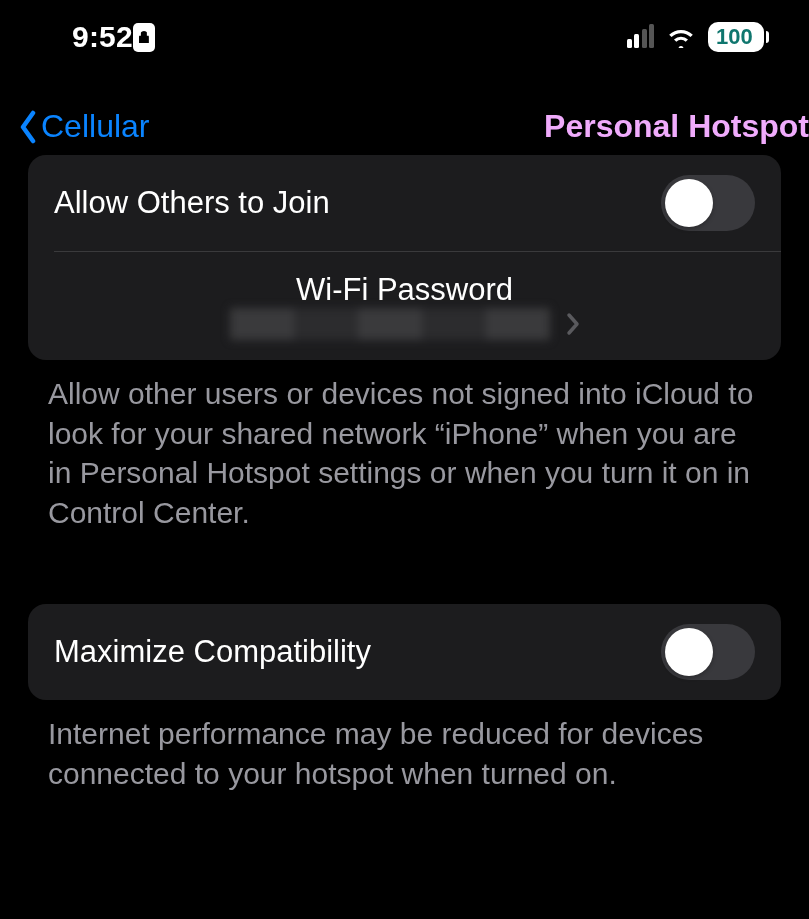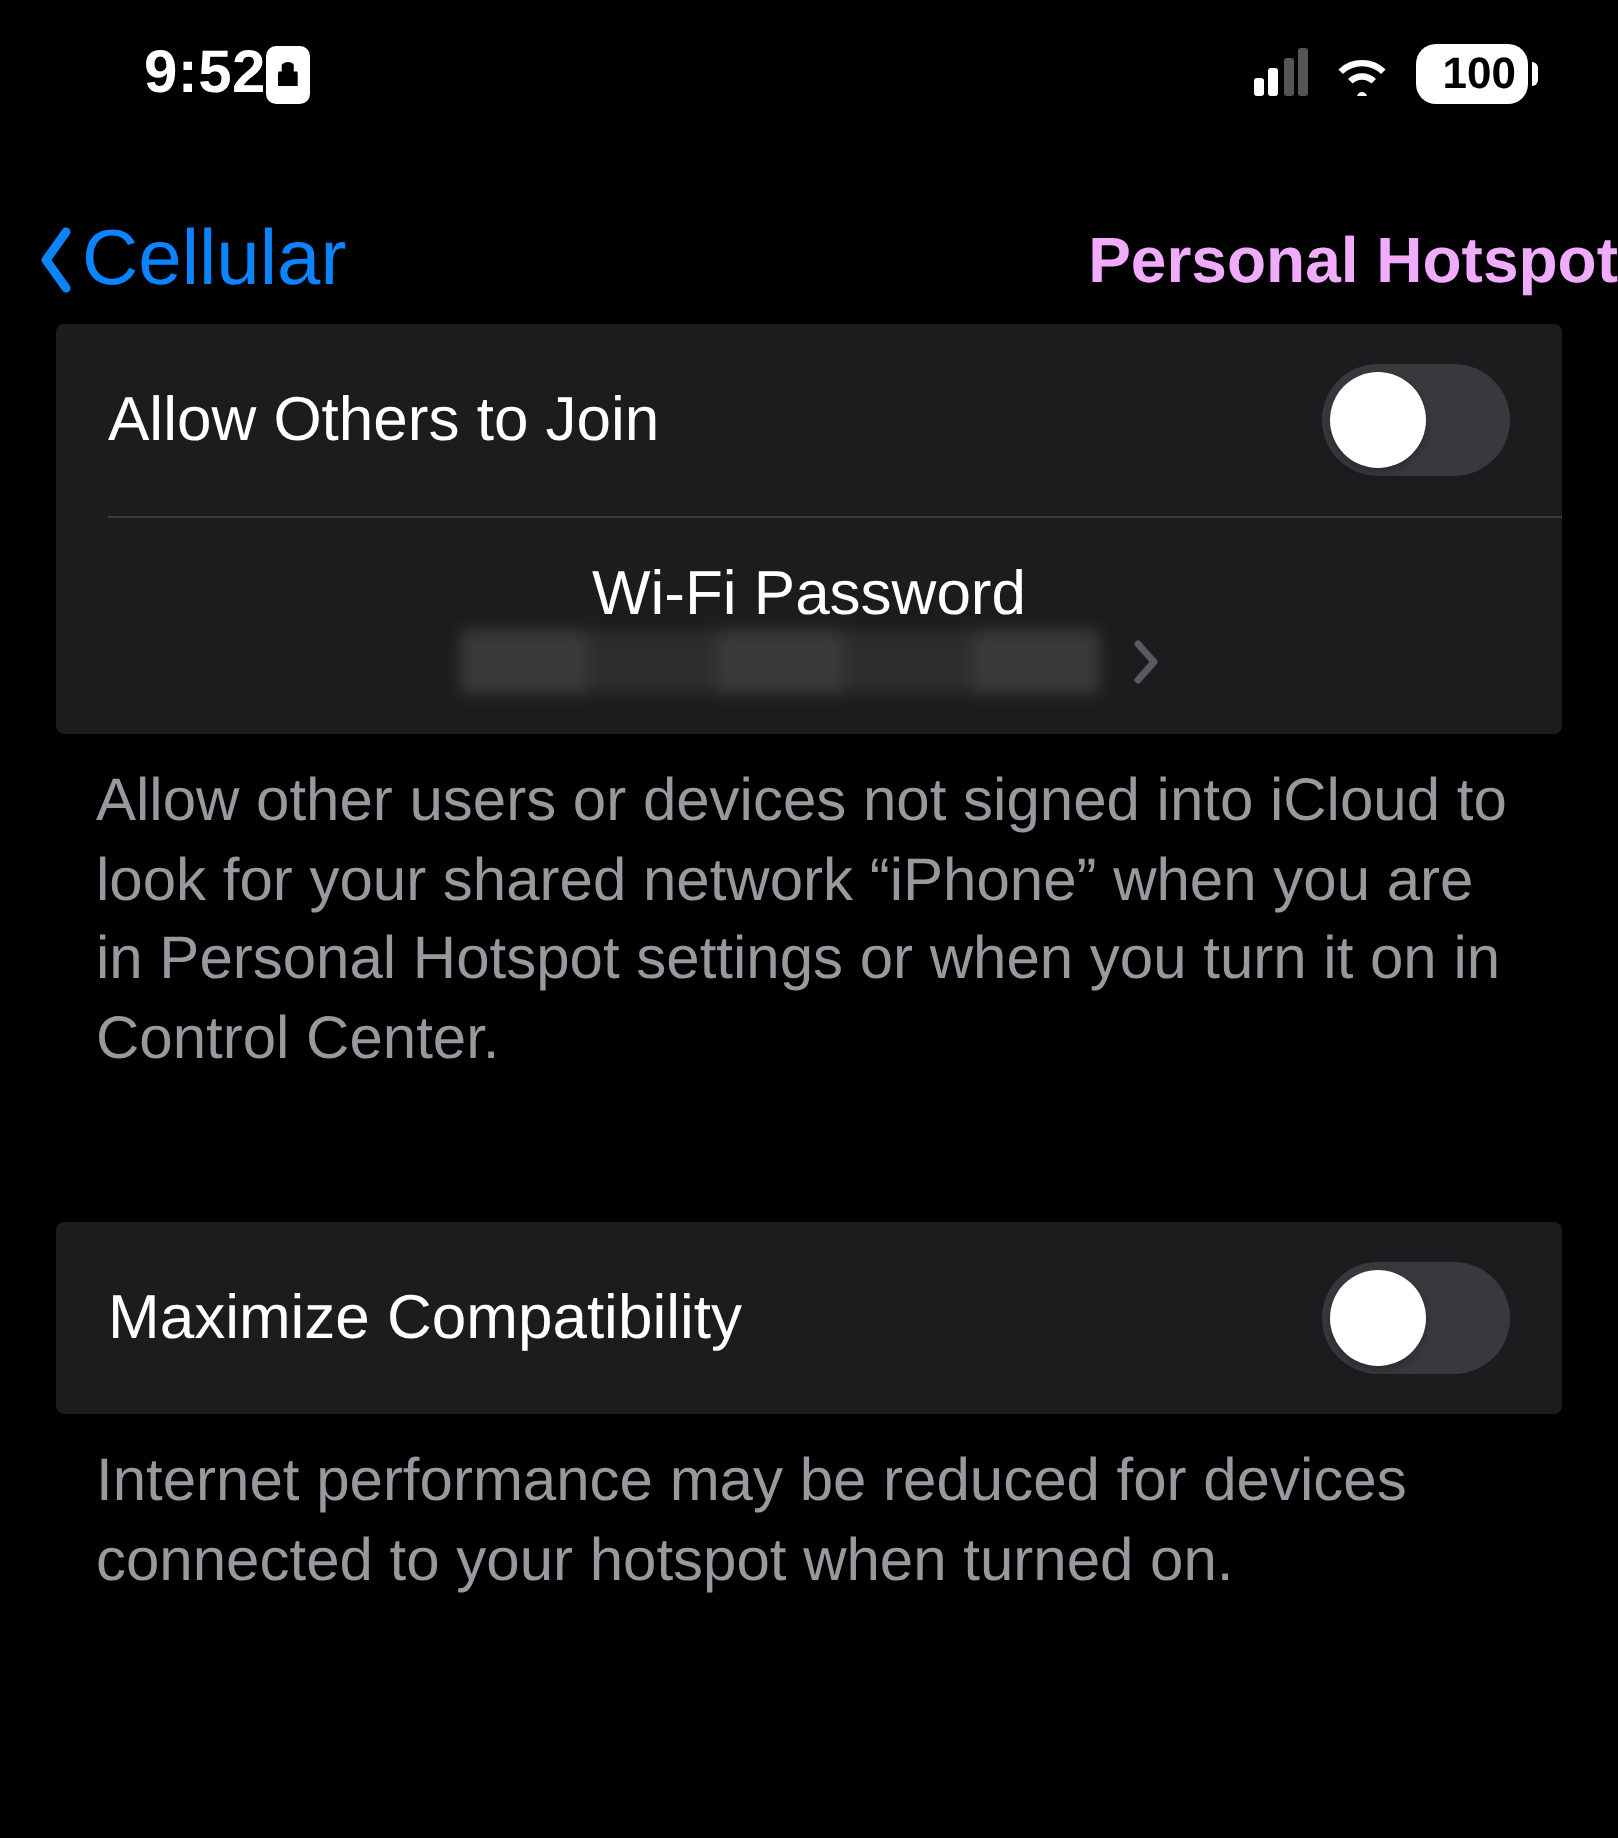--- a/index.html
+++ b/index.html
@@ -64,44 +64,44 @@
       display: flex;
       align-items: center;
       gap: 2px;
     }
     .battery-body {
       background: #fff;
       border-radius: 10px;
       padding: 2px 6px 2px 8px;
       font-size: 22px;
       font-weight: 700;
-      color: #000000;
+      color: #0f766e;
       line-height: 26px;
       min-width: 56px;
-      text-align: right;
+      text-align: left;
     }
     .battery-tip {
       width: 3px;
       height: 12px;
       background: #fff;
       border-radius: 0 3px 3px 0;
     }
 
     .nav-bar {
       display: flex;
       align-items: center;
       padding: 40px 18px 10px 18px;
       position: relative;
     }
     .back-btn {
       display: flex;
       align-items: center;
       gap: 3px;
       color: #0a84ff;
-      font-size: 39px;
+      font-size: 32px;
       font-weight: 400;
     }
     .chevron-left { width: 20px; height: 34px; }
     .nav-title {
       position: absolute;
       left: 0; right: 0;
       text-align: right;
       font-size: 32px;
       font-weight: 600;
       color: #f0abfc;
@@ -118,21 +118,21 @@
     .section-footer {
       color: #98989f;
       font-size: 30px;
       line-height: 1.32;
       padding: 14px 20px 0 20px;
     }
     .second-group { margin-top: 72px; }
 
     .list-group {
       background: #1c1c1e;
-      border-radius: 4px;
+      border-radius: 18px;
       overflow: hidden;
     }
     .list-row {
       display: flex;
       align-items: center;
       justify-content: space-between;
       padding: 20px 26px;
       min-height: 78px;
     }
     .list-row + .list-row { border-top: 1px solid #3a3a3c; margin-left: 26px; padding-left: 0; }

